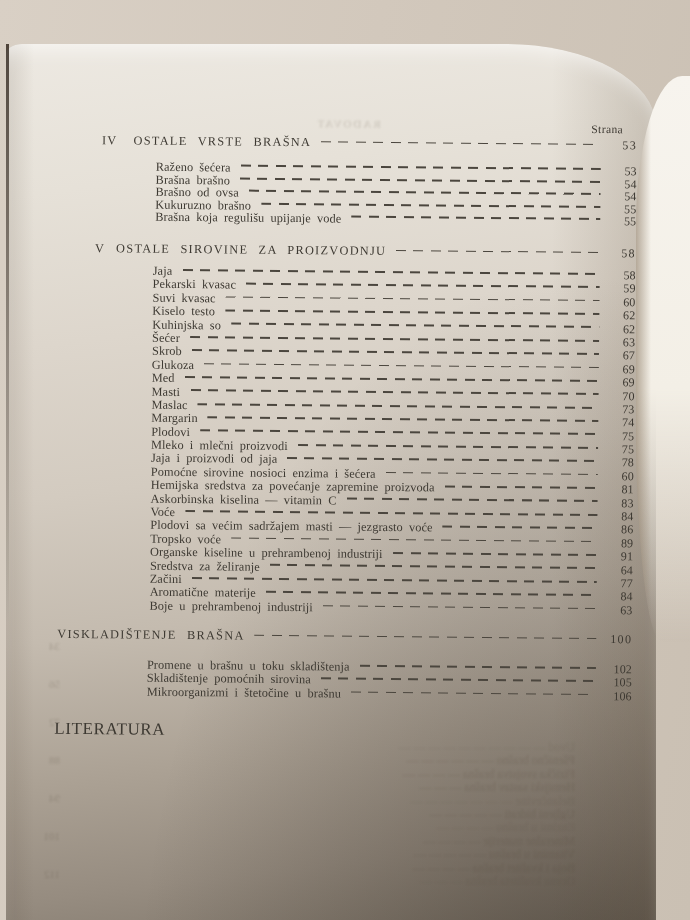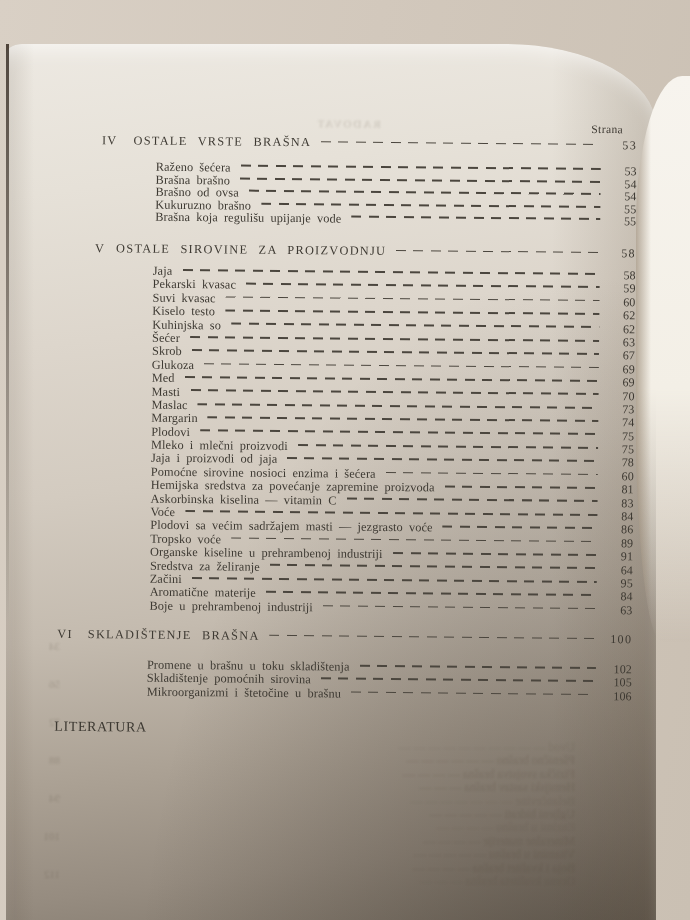--- a/index.html
+++ b/index.html
@@ -52,30 +52,30 @@
   .lead{
     flex:1;align-self:center;height:1.8px;margin:0 9px 0 10px;
     transform:translateY(-1px);
     background:repeating-linear-gradient(90deg,#4b463e 0 10px,rgba(0,0,0,0) 10px 17.5px);
   }
   .pg{min-width:27px;text-align:right;font-size:12px;white-space:nowrap;}
   .heading{font-size:12.3px;letter-spacing:1.3px;word-spacing:6px;white-space:nowrap;}
   .rn{display:inline-block;}
   .h-IV{top:133px;padding-left:102px;} .h-IV .rn{margin-right:16px;}
   .h-V{top:241px;padding-left:96px;}  .h-V .rn{margin-right:11px;}
-  .h-VI{top:627px;padding-left:62px;} .h-VI .rn{margin-right:15px;}
+  .h-VI{top:627px;padding-left:62px;} .h-VI .rn{}
   .items{position:absolute;left:0;box-sizing:border-box;width:637px;}
   .items .trow{font-size:12.3px;letter-spacing:.1px;word-spacing:3px;}
   .items .lbl{white-space:nowrap;}
   .items-IV{top:159px;padding-left:156px;} .items-IV .trow{height:12.5px;}
   .items-V{top:263px;padding-left:154px;}  .items-V .trow{height:13.4px;}
   .items-VI{top:657px;padding-left:152px;} .items-VI .trow{height:13.45px;}
   .literatura{
     position:absolute;top:719px;left:60px;
-    font-size:14px;letter-spacing:.6px;
+    font-size:17px;letter-spacing:.6px;
   }
   
   .bleed-top{
     position:absolute;top:115px;left:288px;width:120px;text-align:center;
     font-size:11px;letter-spacing:2px;color:#7e7466;opacity:.3;
     filter:blur(.8px);transform:scaleX(-1);z-index:4;
   }
   .bleed-bottom{
     position:absolute;top:740px;left:100px;width:475px;z-index:3;
     transform:scaleX(-1);filter:blur(1.2px);opacity:.5;
@@ -280,21 +280,21 @@
 
   <div class="trow">
     <span class="lbl">Sredstva za želiranje</span>
     <span class="lead"></span>
     <span class="pg">64</span>
   </div>
 
   <div class="trow">
     <span class="lbl">Začini</span>
     <span class="lead"></span>
-    <span class="pg">95</span>
+    <span class="pg">77</span>
   </div>
 
   <div class="trow">
     <span class="lbl">Aromatične materije</span>
     <span class="lead"></span>
     <span class="pg">84</span>
   </div>
 
   <div class="trow">
     <span class="lbl">Boje u prehrambenoj industriji</span>

